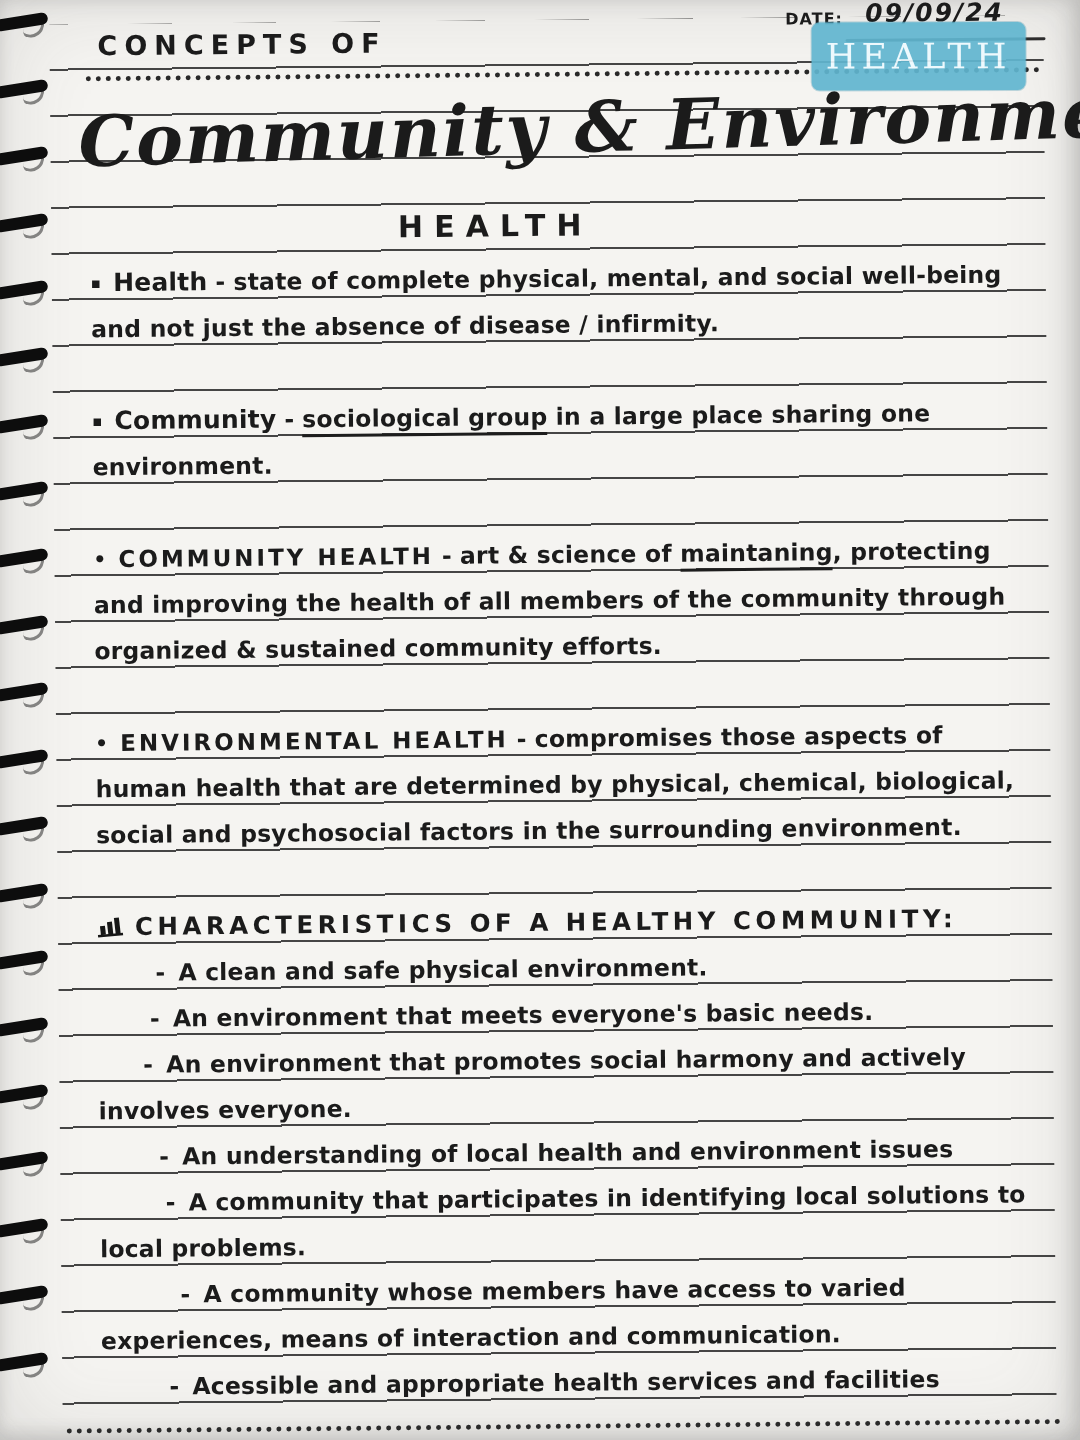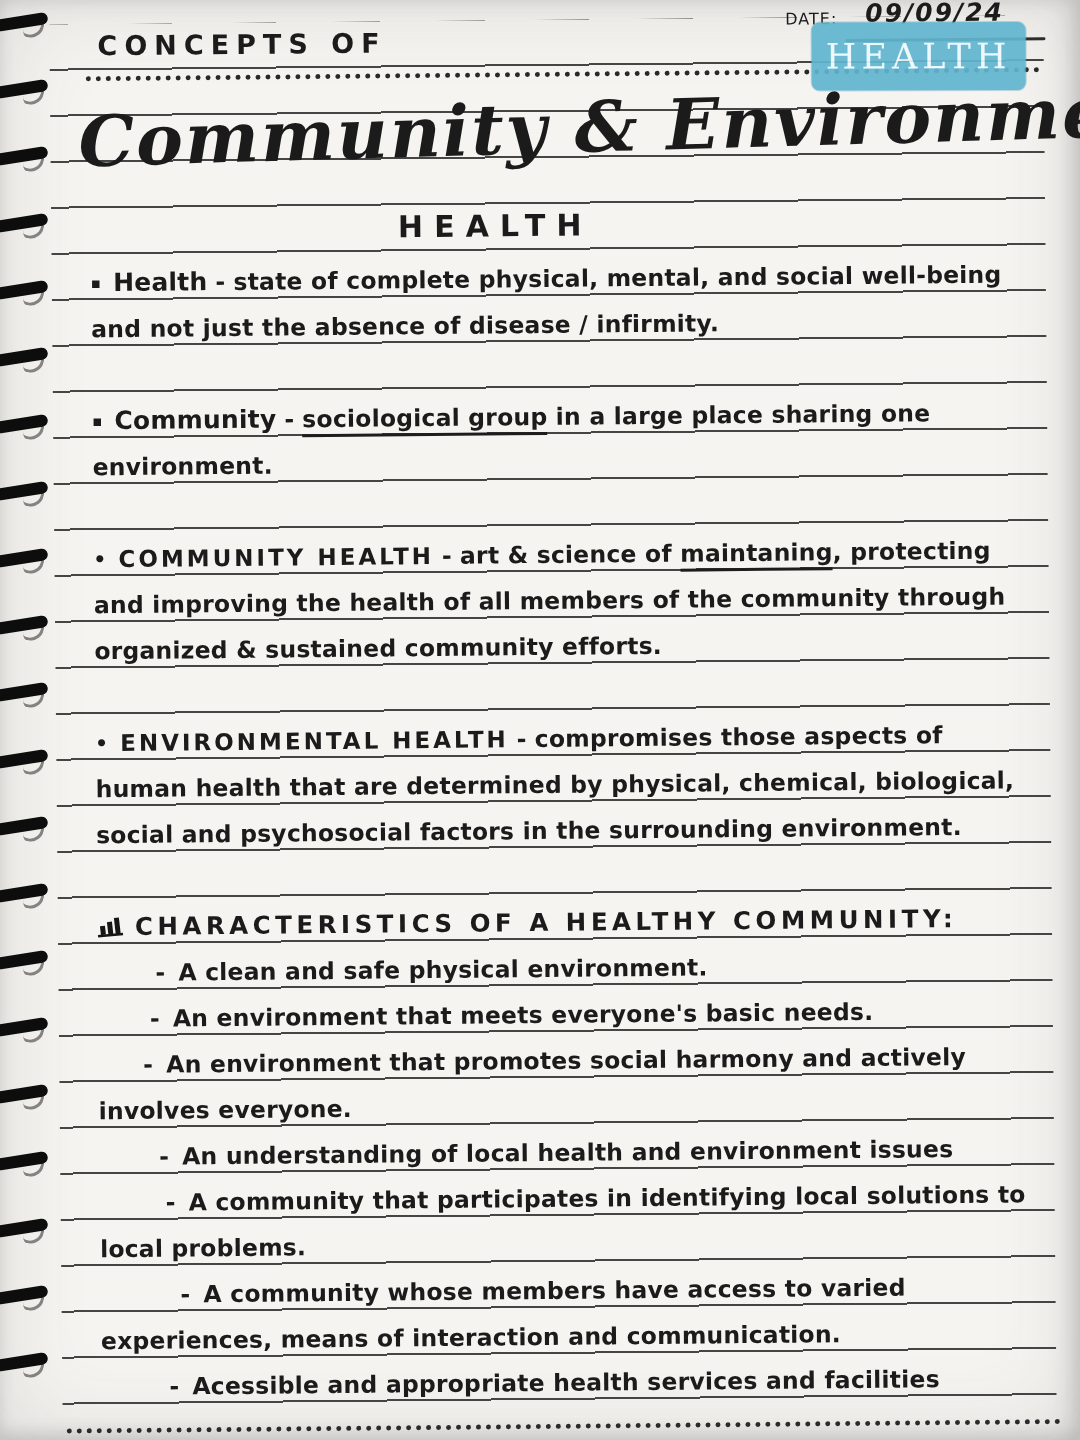--- a/index.html
+++ b/index.html
@@ -21,21 +21,21 @@
   }
   
   #spiral{position:absolute;left:0;top:0;width:62px;height:1440px;z-index:6;}
   .coil{position:absolute;left:-6px;width:54px;height:12px;background:#0d0d0d;border-radius:7px;transform:rotate(-9deg);}
   .coil::after{
     content:'';position:absolute;left:28px;top:8px;width:17px;height:13px;
     border:3px solid rgba(25,25,25,.5);border-top:none;border-left:none;
     border-radius:0 0 15px 6px;transform:rotate(16deg);
   }
   
-  .date-label{position:absolute;left:792px;top:12px;font-size:16px;font-weight:400;letter-spacing:1px;}
+  .date-label{position:absolute;left:792px;top:12px;font-size:16px;font-weight:700;letter-spacing:1px;}
   .date-value{position:absolute;left:872px;top:2px;font-size:25px;font-weight:700;font-style:italic;letter-spacing:2px;}
   .date-line{position:absolute;left:852px;top:42px;width:200px;height:3px;background:#2d2d2d;border-radius:2px;}
   .hdr{position:absolute;left:104px;top:26px;font-size:27px;font-weight:800;letter-spacing:7px;}
   .dotted-top{position:absolute;left:92px;right:34px;top:72px;height:0;border-top:5px dotted #282828;}
   .sticker{
     position:absolute;left:818px;top:26px;width:214px;height:68px;z-index:5;
     background:#61b6d0;opacity:.92;border-radius:8px;transform:rotate(.4deg);
     display:flex;align-items:center;justify-content:center;
     box-shadow:0 0 0 1px rgba(70,150,175,.35);
   }

